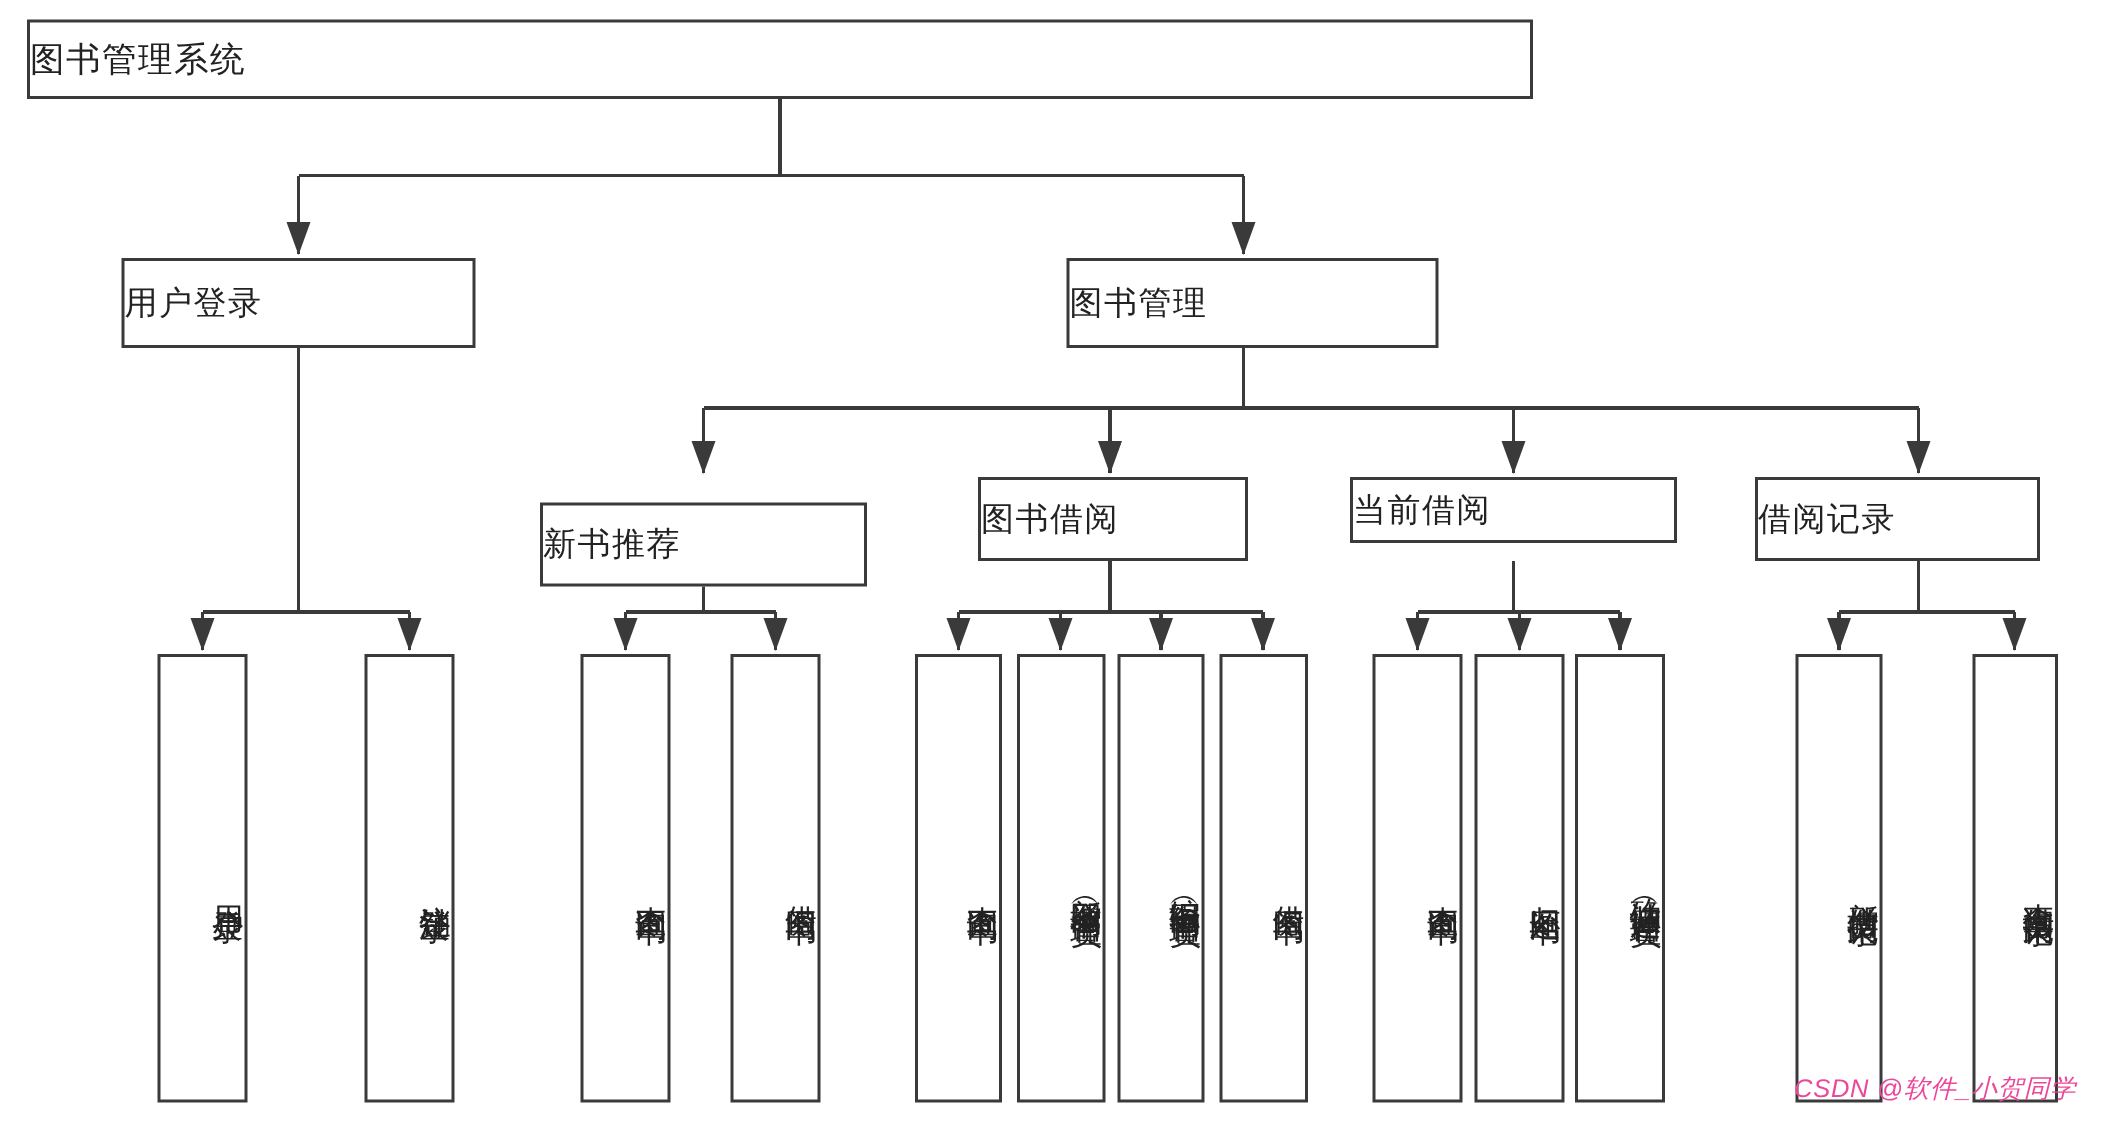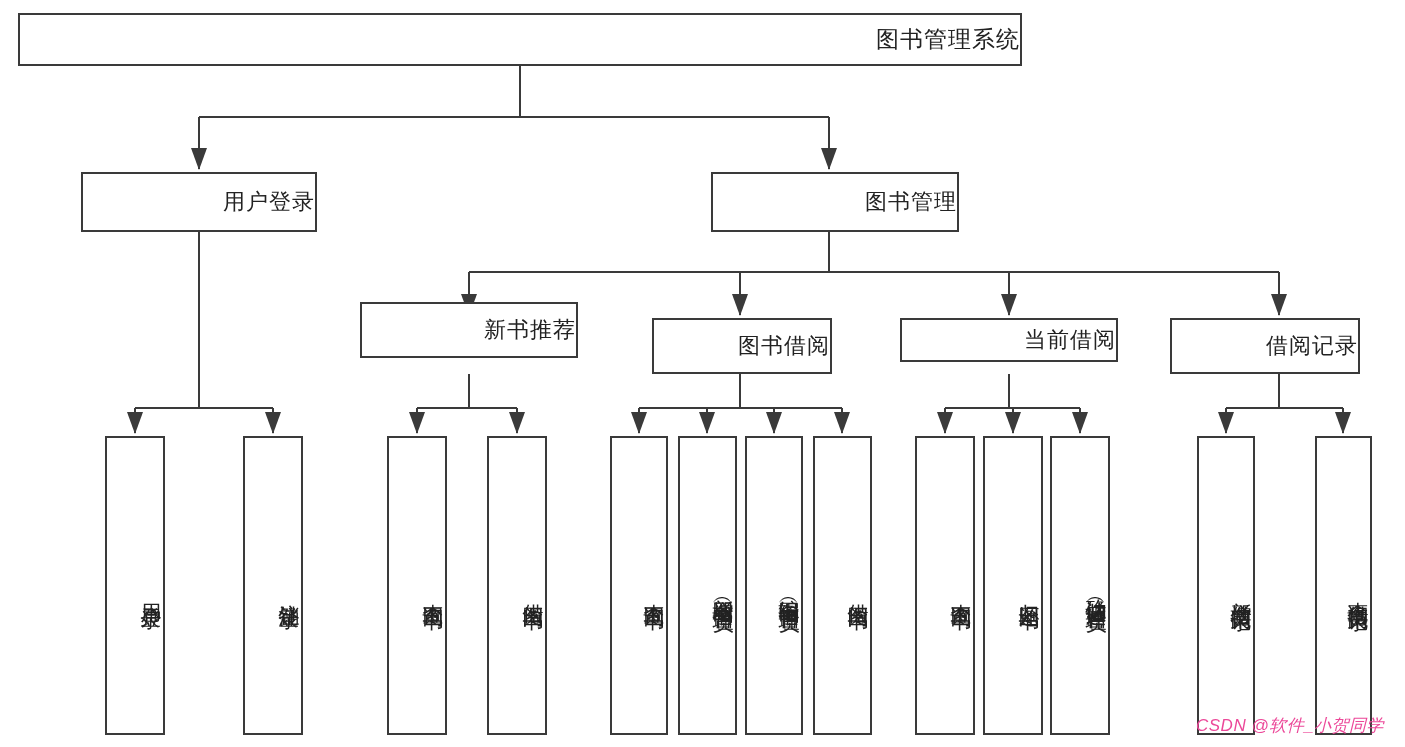--- a/index.html
+++ b/index.html
@@ -25,21 +25,21 @@
     height: 747px;
     pointer-events: none;
   }
   .node {
     position: absolute;
     box-sizing: border-box;
     background: #ffffff;
     border: 2.5px solid #3a3a3a;
     display: flex;
     align-items: center;
-    justify-content: flex-end;
+    justify-content: flex-start;
     color: #222222;
     text-align: center;
     line-height: 1.18;
   }
   .node.horiz {
     font-size: 22px;
     letter-spacing: 1px;
   }
   .node.root {
     font-size: 23px;
@@ -130,21 +130,21 @@
   <div id="nodes">
       <div class="node horiz root" style="left: 18px; top: 13px; width: 1004px; height: 53px;">
         <span>图书管理系统</span>
       </div>
       <div class="node horiz" style="left: 81px; top: 172px; width: 236px; height: 60px;">
         <span>用户登录</span>
       </div>
       <div class="node horiz" style="left: 711px; top: 172px; width: 248px; height: 60px;">
         <span>图书管理</span>
       </div>
-      <div class="node horiz" style="left: 360px; top: 302px; width: 218px; height: 56px;">
+      <div class="node horiz" style="left: 360px; top: 335px; width: 218px; height: 56px;">
         <span>新书推荐</span>
       </div>
       <div class="node horiz" style="left: 632px; top: 318px; width: 180px; height: 56px; margin-left: 20px;">
         <span>图书借阅</span>
       </div>
       <div class="node horiz" style="left: 900px; top: 318px; width: 218px; height: 44px;">
         <span>当前借阅</span>
       </div>
       <div class="node horiz" style="left: 1170px; top: 318px; width: 190px; height: 56px;">
         <span>借阅记录</span>

